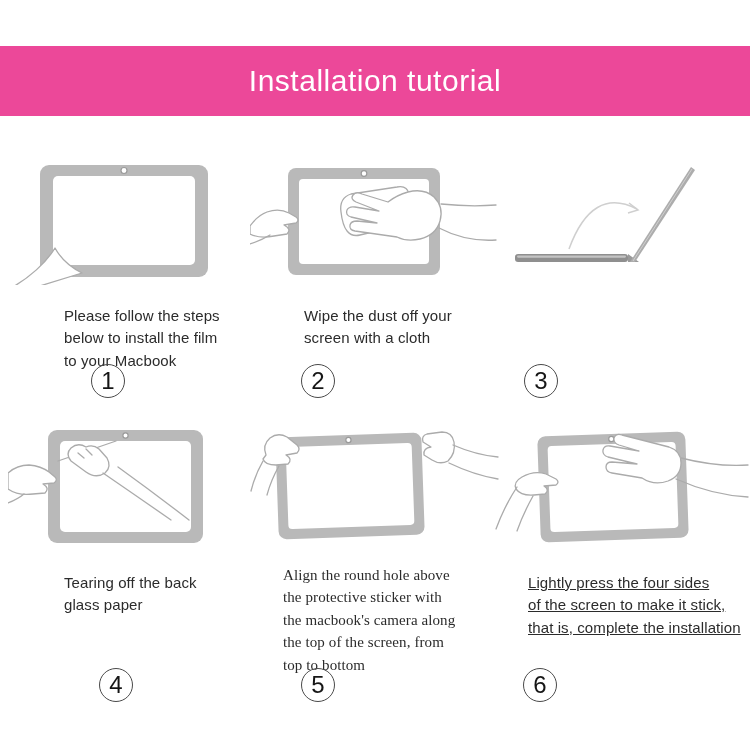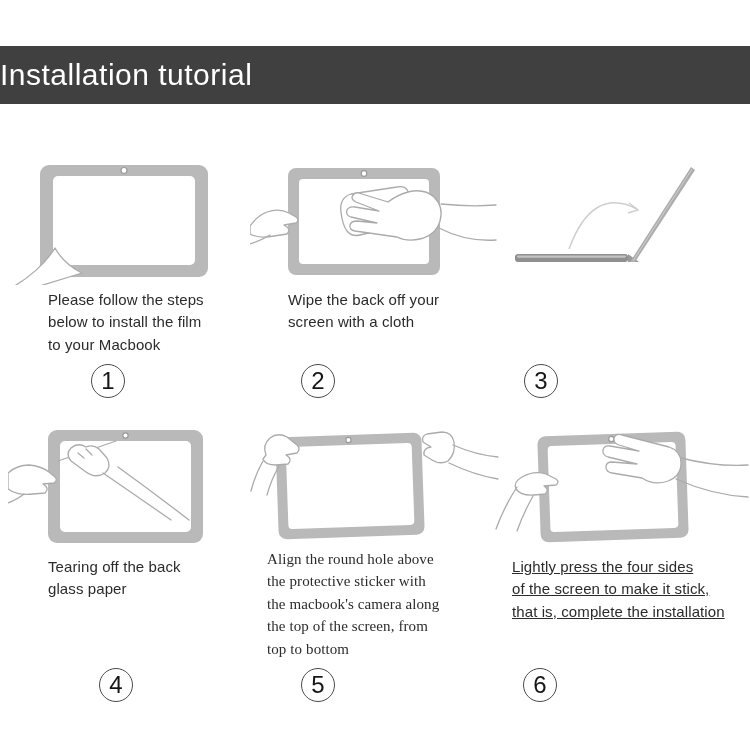--- a/index.html
+++ b/index.html
@@ -1,26 +1,26 @@
 <!DOCTYPE html>
 <html><head>
 <meta charset="utf-8">
 <style>
   html,body { margin:0; padding:0; background:#fff; }
   body { width:750px; height:750px; font-family:"Liberation Sans", sans-serif; }
   .page { position:relative; width:750px; height:750px; background:#fff; overflow:hidden; }
 
-  .header { position:absolute; left:0; top:46px; width:750px; height:58px;
-            background:#404040; display:flex; align-items:center; justify-content:flex-start; }
+  .header { position:absolute; left:0; top:46px; width:750px; height:70px;
+            background:#ec4899; display:flex; align-items:center; justify-content:center; }
   .header-title { color:#ffffff; font-size:30px; letter-spacing:0.5px; }
 
   .step { position:absolute; }
   .step svg { position:absolute; left:0; top:0; display:block; }
 
-  .caption { position:absolute; margin:0; font-size:15px; line-height:22.4px;
+  .caption { position:absolute; margin:16px; font-size:15px; line-height:22.4px;
              color:#2b2b2b; white-space:pre; letter-spacing:0.1px; }
 
   .num { position:absolute; width:34px; height:34px; box-sizing:border-box;
          border:1.6px solid #4a4a4a; border-radius:50%;
          display:flex; align-items:center; justify-content:center;
          font-size:24px; color:#161616; }
 
   
   #s1 { left:0;   top:150px; width:250px; height:265px; }
   #s2 { left:250px;top:150px; width:250px; height:265px; }
@@ -70,21 +70,21 @@
     <svg width="250" height="135" viewBox="0 0 250 135">
       <rect class="bezel" x="38" y="18" width="152" height="107" rx="8"></rect>
       <rect class="screenwhite" x="49" y="29" width="130" height="85" rx="4"></rect>
       <circle class="cam" cx="114" cy="23.5" r="2.8"></circle>
       <path class="hand" d="M 91,62 Q 89,48 101,44 L 147,37 Q 157,35 159,44 L 164,61 Q 166,71 156,74 L 110,85 Q 94,89 91,62 Z"></path>
       <path class="hand" d="M 158,42 Q 174,38 184,47 Q 194,57 190,71 Q 186,85 170,89 Q 157,92 147,87 L 105,81 Q 99,80 100,75 Q 101,71 107,71 L 127,73 L 101,67 Q 95,65 97,60 Q 99,56 105,57 L 129,61 L 106,52 Q 100,49 103,45 Q 106,41 112,44 L 138,52 Q 147,45 158,42 Z"></path>
       <path class="line" d="M 191,54 Q 220,57 246,55 M 189,78 Q 216,92 246,90"></path>
       <path class="hand" d="M 0,76 Q 7,66 17,62 Q 29,58 39,63 L 46,67 Q 50,70 46,73 L 34,75 Q 42,79 37,84 L 24,86 Q 10,89 0,84 Z"></path>
       <path class="line" d="M 0,94 Q 12,90 20,85"></path>
     </svg>
-    <p class="caption">Wipe the back off your
+    <p class="caption">Wipe the dust off your
 screen with a cloth</p>
     <div class="num">
       <span>2</span>
     </div>
   </section>
 
   <section class="step" id="s3">
     <svg width="260" height="135" viewBox="0 0 260 135">
       <rect x="25" y="104" width="113" height="8" rx="3" fill="#8f8f8f"></rect>
       <rect x="27" y="105.5" width="109" height="2.2" rx="1.1" fill="#c4c4c4"></rect>

